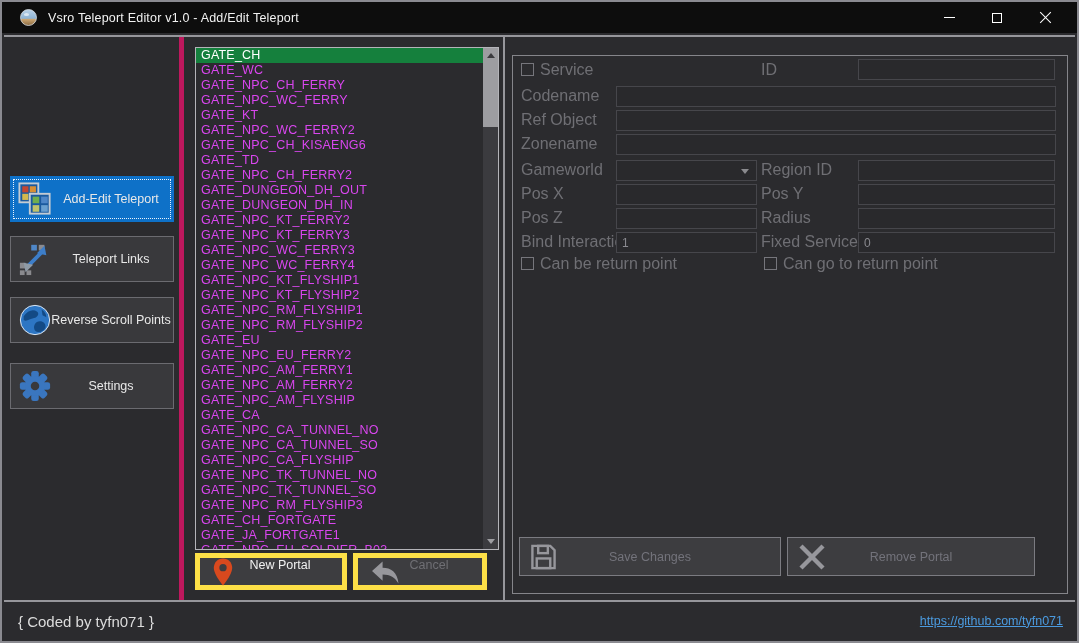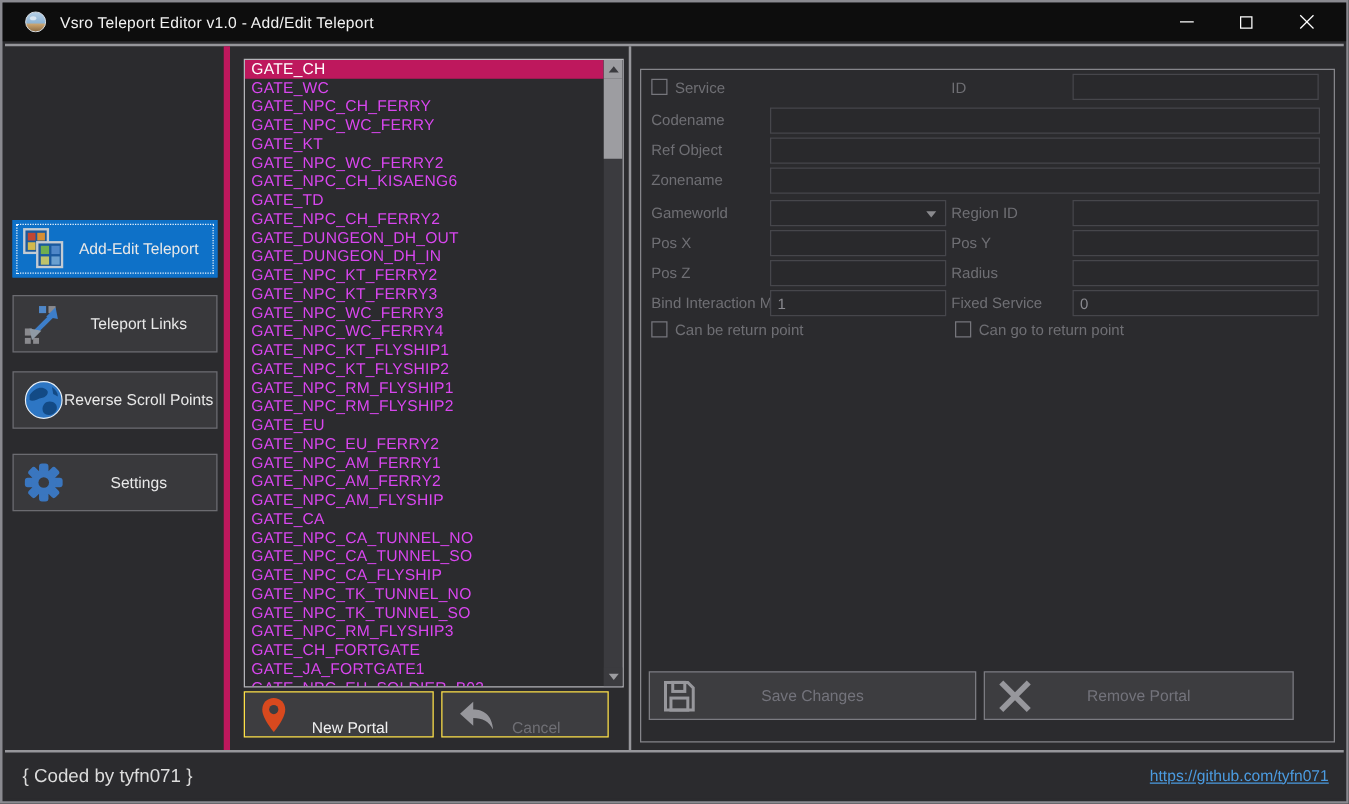--- a/index.html
+++ b/index.html
@@ -35,42 +35,42 @@
   .side-btn .s-label { flex:1; text-align:center; padding-left:38px; color:#e8e8e8; font-size:12.5px; }
   .side-btn.active { background:#0e71c8; border-color:#0e71c8; outline:1px dotted #eaf3fc; outline-offset:-4px; }
 
   
   .middle { position:absolute; left:180px; top:0; bottom:0; width:321px; border-right:2px solid #96969b; }
   .listbox { position:absolute; left:11px; top:10px; width:304px; height:503px;
              background:#2b2b2e; border:1px solid #b4b4b9; overflow:hidden; }
   .list-inner { position:absolute; left:0; top:0; right:15px; bottom:0; overflow:hidden; }
   .list-item { height:15px; line-height:15px; font-size:12.5px; color:#d946ef;
                padding-left:5px; white-space:nowrap; letter-spacing:.2px; cursor:default; }
-  .list-item.selected { background:#be185d; color:#fff; }
+  .list-item.selected { background:#15803d; color:#fff; }
   .v-scrollbar { position:absolute; right:0; top:0; bottom:0; width:15px; background:#3b3b3f; }
   .sb-up, .sb-down { position:absolute; left:0; width:15px; height:15px; display:flex; align-items:center; justify-content:center; }
   .sb-up { top:0; background:#9d9da1; }
   .sb-down { bottom:0; background:#3b3b3f; }
   .tri-up { width:0; height:0; border-left:4px solid transparent; border-right:4px solid transparent; border-bottom:5px solid #3b3b3f; }
   .tri-down { width:0; height:0; border-left:4px solid transparent; border-right:4px solid transparent; border-top:5px solid #9d9da1; }
   .sb-thumb { position:absolute; left:0; top:15px; width:15px; height:64px; background:#9d9da1; }
 
-  .mid-btn { position:absolute; top:516px; height:37px; background:#3d3d40; border:1px solid #fde047;
-             display:flex; align-items:flex-end; justify-content:center; cursor:pointer; }
+  .mid-btn { position:absolute; top:516px; height:37px; background:#3d3d40; border:5px solid #fde047;
+             display:flex; align-items:flex-start; justify-content:center; cursor:pointer; }
   .btn-new-portal { left:11px; width:152px; }
   .btn-cancel { left:169px; width:134px; }
   .mid-btn .b-icon { position:absolute; left:12px; top:50%; transform:translateY(-50%); }
   .btn-new-portal .b-label { color:#f0f0f0; font-size:12.5px; padding-left:18px; }
   .btn-cancel .b-label { color:#6f6f74; font-size:12.5px; padding-left:18px; }
 
   
   .rightpanel { position:absolute; left:501px; top:0; right:0; bottom:0; }
   .groupbox { position:absolute; left:7px; top:18px; width:556px; height:539px; border:1px solid #85858a; }
 
-  .f-label { position:absolute; color:#6f6f74; font-size:12px; height:20px; line-height:20px; white-space:nowrap; }
+  .f-label { position:absolute; color:#6f6f74; font-size:16px; height:20px; line-height:20px; white-space:nowrap; }
   .f-input { position:absolute; height:21px; background:#29292c; border:1px solid #46464b;
              color:#8a8a90; font-size:12px; padding:0 5px; font-family:inherit; outline:none; }
   .col-a-long  { left:103px; width:440px; }
   .col-a-short { left:103px; width:141px; }
   .col-b       { left:345px; width:197px; }
   .combo { position:absolute; left:103px; width:141px; height:21px; background:#29292c; border:1px solid #46464b; cursor:pointer; }
   .combo .arrow { position:absolute; right:7px; top:8px; width:0; height:0;
                   border-left:4px solid transparent; border-right:4px solid transparent; border-top:5px solid #8a8a8e; }
   .checkbox { position:absolute; width:13px; height:13px; border:1px solid #76767c; background:#2b2b2e; cursor:pointer; }
 

